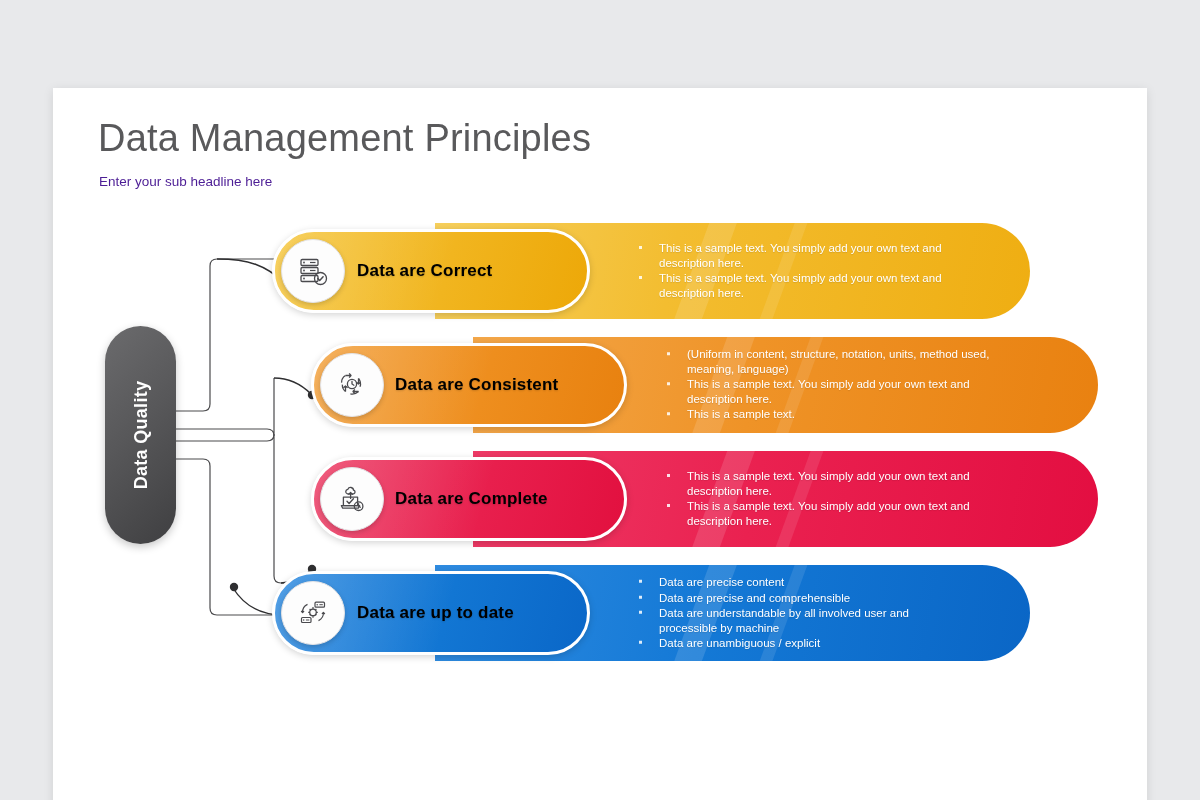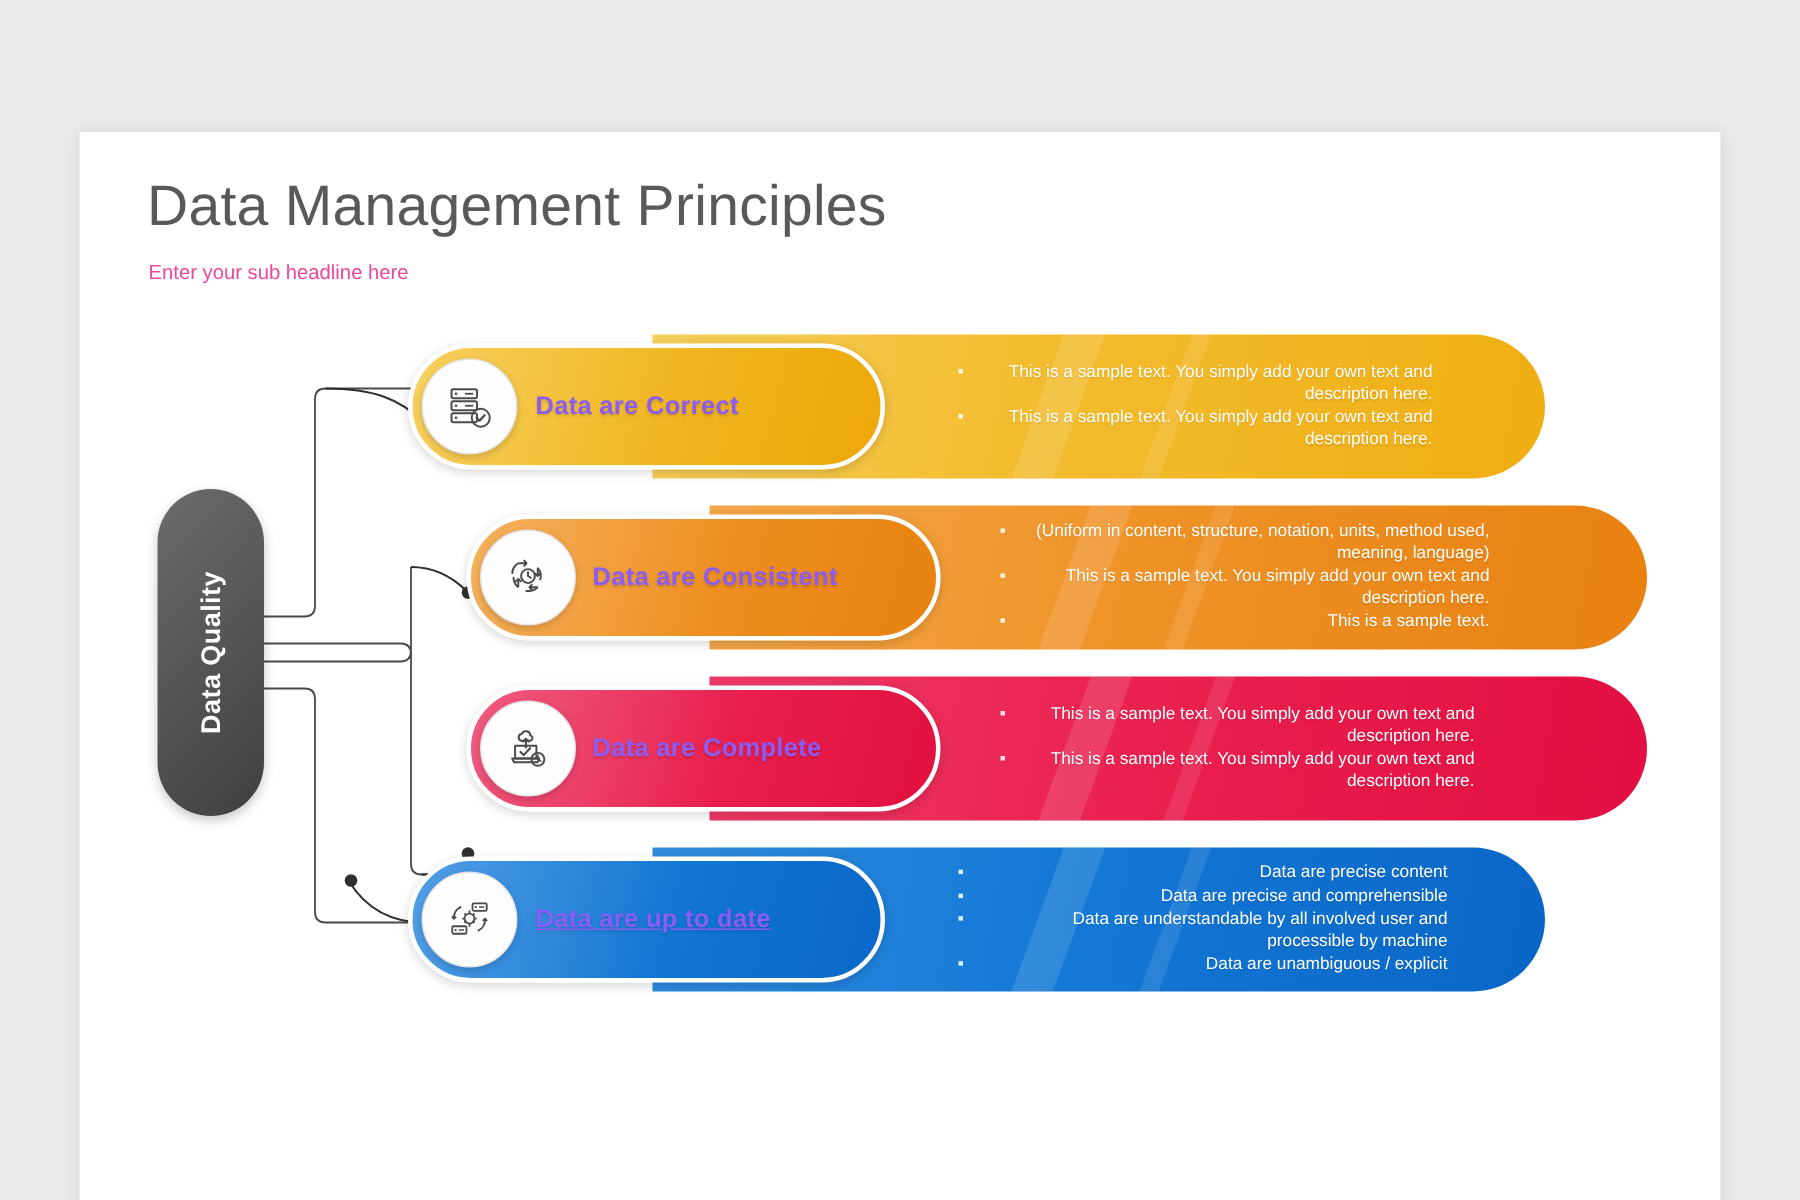--- a/index.html
+++ b/index.html
@@ -17,21 +17,21 @@
     box-shadow:0 2px 10px rgba(0,0,0,.10);
   }
 
   #title{
     position:absolute;left:45px;top:29px;
     font-size:38px;font-weight:400;color:#59595b;
     letter-spacing:.2px;white-space:nowrap;
   }
   #subtitle{
     position:absolute;left:46px;top:86px;
-    font-size:13.5px;font-weight:400;color:#ec4899;
+    font-size:13.5px;font-weight:400;color:#4c1d95;
     white-space:nowrap;
   }
 
   
   #diagram{position:absolute;left:0;top:0;width:1094px;height:617px;}
 
   
   #connectors{position:absolute;left:0;top:0;width:1094px;height:617px;}
 
   
@@ -72,40 +72,40 @@
     box-sizing:border-box;
     box-shadow:0 2px 7px rgba(0,0,0,.17);
     overflow:hidden;
   }
   .frontpill .glow{
     position:absolute;inset:0;
     background:linear-gradient(105deg,rgba(255,255,255,.18) 0%,rgba(255,255,255,0) 55%);
   }
   .pill-label{
     position:absolute;top:50%;transform:translateY(-50%);
-    color:#8b5cf6;font-size:17px;font-weight:bold;white-space:nowrap;
+    color:#000000;font-size:17px;font-weight:bold;white-space:nowrap;
     letter-spacing:.2px;
     text-shadow:0 1px 2px rgba(0,0,0,.16);
   }
 
   
   .iconcircle{
     position:absolute;top:50%;transform:translateY(-50%);
     width:62px;height:62px;border-radius:50%;
     background:#fdfdfd;
     border:1px solid #e3e3e6;
     box-shadow:0 2px 5px rgba(0,0,0,.17);
     display:flex;align-items:center;justify-content:center;
   }
   .iconcircle svg{display:block;}
 
   
   .bullets{
     position:absolute;top:50%;transform:translateY(-50%);
-    color:#ffffff;font-size:11.5px;line-height:14.5px;text-align:right;
+    color:#ffffff;font-size:11.5px;line-height:14.5px;
   }
   .bullets .b{
     position:relative;padding-left:24px;margin-bottom:1px;
     text-shadow:0 1px 1px rgba(0,0,0,.12);
   }
   .bullets .b:before{
     content:"";position:absolute;left:4px;top:5px;
     width:3px;height:3px;background:#fff;opacity:.85;
   }
 </style>
@@ -263,21 +263,21 @@
                        M13.6 13 l1.4 1.4 M19 17.8 l1.4 1.4 M20.4 13 l-1.4 1.4 M15 17.8 l-1.4 1.4"></path>
             </g>
             <g fill="#4a4a4e">
               <circle cx="21.2" cy="8.7" r="0.75"></circle>
               <circle cx="7.7" cy="24" r="0.75"></circle>
               <rect x="23.4" y="8.2" width="3.4" height="1"></rect>
               <rect x="9.9" y="23.5" width="3.4" height="1"></rect>
             </g>
           </svg>
         </div>
-        <div class="pill-label" style="left:304px;text-decoration:underline;">Data are up to date</div>
+        <div class="pill-label" style="left:304px;">Data are up to date</div>
         <div class="bullets" style="left:582px;width:330px;">
           <div class="b">Data are precise content</div>
           <div class="b">Data are precise and comprehensible</div>
           <div class="b">Data are understandable by all involved user and processible by machine</div>
           <div class="b">Data are unambiguous / explicit</div>
         </div>
       </div>
 
     </div>
   </div>

